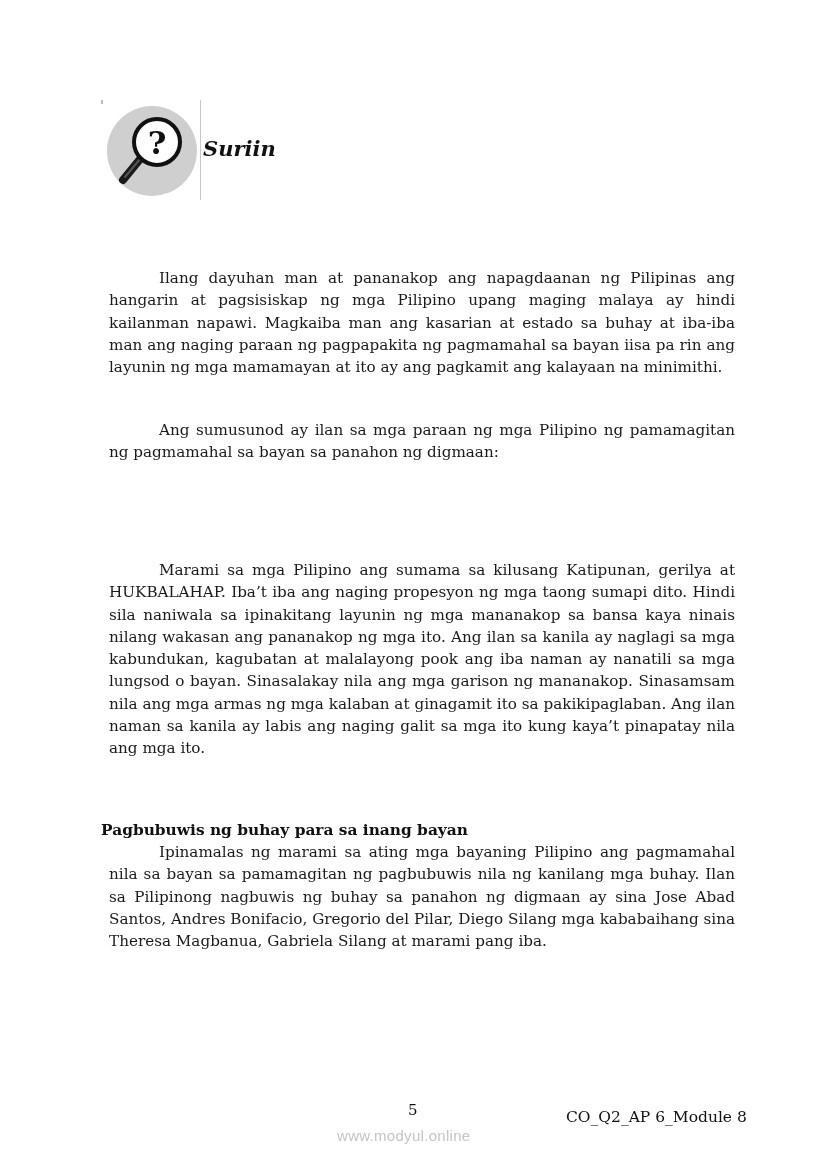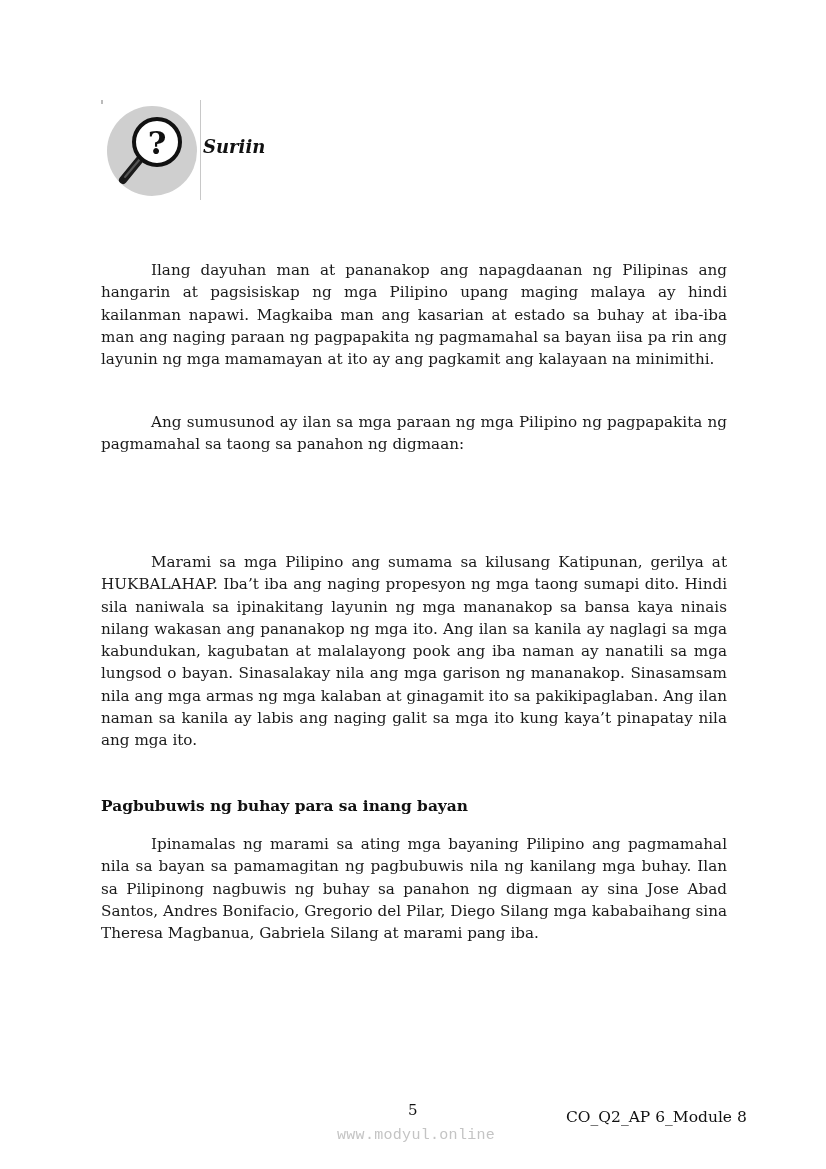--- a/index.html
+++ b/index.html
@@ -3,28 +3,28 @@
   <meta charset="utf-8">
   <style>
     html, body { margin: 0; padding: 0; background: #ffffff; }
     body { width: 826px; height: 1169px; position: relative; overflow: hidden; color: #111; }
     .page { position: absolute; left: 0; top: 0; width: 826px; height: 1169px; }
     .header { position: absolute; left: 101px; top: 100px; height: 100px; width: 260px; }
     .icon-circle { position: absolute; left: 6px; top: 6px; width: 90px; height: 90px; border-radius: 50%; background: #cfcfcf; }
     .icon-circle svg { position: absolute; left: 0; top: 0; }
     .header-divider { position: absolute; left: 99px; top: 0; width: 1px; height: 100px; background: #c8c8c8; }
     .tick-mark { position: absolute; left: 0; top: 0; width: 2px; height: 4px; background: #bbb; }
-    .section-title { position: absolute; left: 102px; top: 36px; font-family: "DejaVu Serif", serif; font-weight: bold; font-style: italic; font-size: 18px; color: #111; }
+    .section-title { position: absolute; left: 102px; top: 36px; font-family: "DejaVu Serif", serif; font-weight: bold; font-style: italic; font-size: 21px; color: #111; }
     .text { font-family: "DejaVu Serif", serif; font-size: 15.2px; line-height: 22.3px; color: #1a1a1a; text-align: justify; }
-    .para { position: absolute; left: 101px; width: 626px; margin: 0; }
+    .para { position: absolute; left: 101px; width: 626px; margin: 8px; }
     .para.indent { text-indent: 50px; }
     .subhead { position: absolute; left: 101px; font-family: "DejaVu Serif", serif; font-weight: bold; font-size: 15.4px; color: #111; }
     .page-num { position: absolute; left: 408px; top: 1101px; font-family: "DejaVu Serif", serif; font-size: 15px; color: #111; }
     .module-code { position: absolute; left: 566px; top: 1108px; font-family: "DejaVu Serif", serif; font-weight: normal; font-size: 15.5px; color: #111; }
-    .watermark { position: absolute; left: 337px; top: 1127px; font-family: Liberation Mono, monospace; font-size: 15px; color: #c4c4c4; letter-spacing: 0.3px; }
+    .watermark { position: absolute; left: 337px; top: 1127px; font-family: Liberation Sans, sans-serif; font-size: 15px; color: #c4c4c4; letter-spacing: 0.3px; }
   </style>
 </head>
 <body>
 
 <div class="page">
 
   <div class="header">
     <div class="tick-mark"></div>
     <div class="icon-circle">
       <svg width="90" height="90" viewBox="0 0 90 90">
@@ -32,23 +32,23 @@
         <line x1="33" y1="53" x2="18" y2="71" stroke="#555" stroke-width="2" stroke-linecap="round"></line>
         <circle cx="50" cy="36" r="23" fill="#ffffff" stroke="#111" stroke-width="4"></circle>
         <text x="50" y="48" text-anchor="middle" font-family="DejaVu Serif, serif" font-weight="bold" font-size="32" fill="#111">?</text>
       </svg>
     </div>
     <div class="header-divider"></div>
     <div class="section-title">Suriin</div>
   </div>
 
   <p class="para indent text" style="top:259px;">Ilang dayuhan man at pananakop ang napagdaanan ng Pilipinas ang hangarin at pagsisiskap ng mga Pilipino upang maging malaya ay hindi kailanman napawi. Magkaiba man ang kasarian at estado sa buhay at iba-iba man ang naging paraan ng pagpapakita ng pagmamahal sa bayan iisa pa rin ang layunin ng mga mamamayan at ito ay ang pagkamit ang kalayaan na minimithi.</p>
-  <p class="para indent text" style="top:411px;">Ang sumusunod ay ilan sa mga paraan ng mga Pilipino ng pagpapakita ng pagmamahal sa taong sa panahon ng digmaan:</p>
+  <p class="para indent text" style="top:411px;">Ang sumusunod ay ilan sa mga paraan ng mga Pilipino ng pamamagitan ng pagmamahal sa bayan sa panahon ng digmaan:</p>
 
   <p class="para indent text" style="top:551px;">Marami sa mga Pilipino ang sumama sa kilusang Katipunan, gerilya at HUKBALAHAP. Iba’t iba ang naging propesyon ng mga taong sumapi dito. Hindi sila naniwala sa ipinakitang layunin ng mga mananakop sa bansa kaya ninais nilang wakasan ang pananakop ng mga ito. Ang ilan sa kanila ay naglagi sa mga kabundukan, kagubatan at malalayong pook ang iba naman ay nanatili sa mga lungsod o bayan. Sinasalakay nila ang mga garison ng mananakop. Sinasamsam nila ang mga armas ng mga kalaban at ginagamit ito sa pakikipaglaban. Ang ilan naman sa kanila ay labis ang naging galit sa mga ito kung kaya’t pinapatay nila ang mga ito.</p>
 
-  <div class="subhead" style="top:797px;">Pagbubuwis ng buhay para sa inang bayan</div>
+  <div class="subhead" style="top:821px;">Pagbubuwis ng buhay para sa inang bayan</div>
   <p class="para indent text" style="top:833px;">Ipinamalas ng marami sa ating mga bayaning Pilipino ang pagmamahal nila sa bayan sa pamamagitan ng pagbubuwis nila ng kanilang mga buhay. Ilan sa Pilipinong nagbuwis ng buhay sa panahon ng digmaan ay sina Jose Abad Santos, Andres Bonifacio, Gregorio del Pilar, Diego Silang mga kababaihang sina Theresa Magbanua, Gabriela Silang at marami pang iba.</p>
 
   <div class="page-num">5</div>
   <div class="module-code">CO_Q2_AP 6_Module 8</div>
   <div class="watermark">www.modyul.online</div>
 </div>
 
 </body></html>

